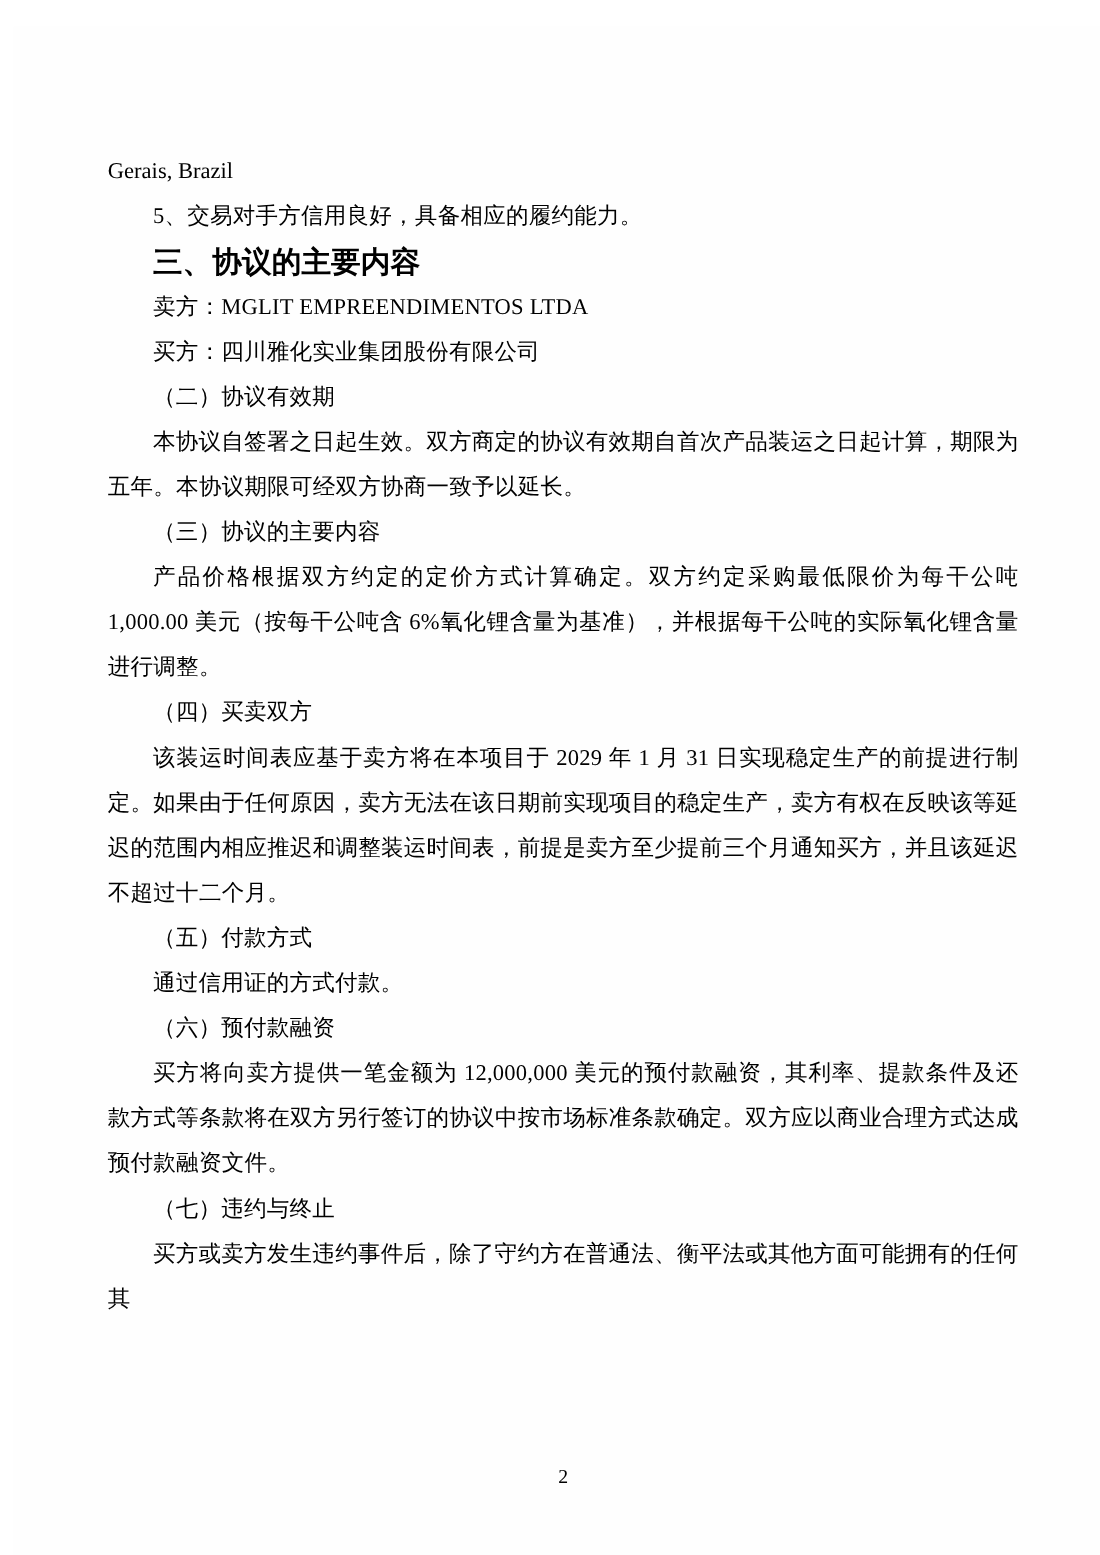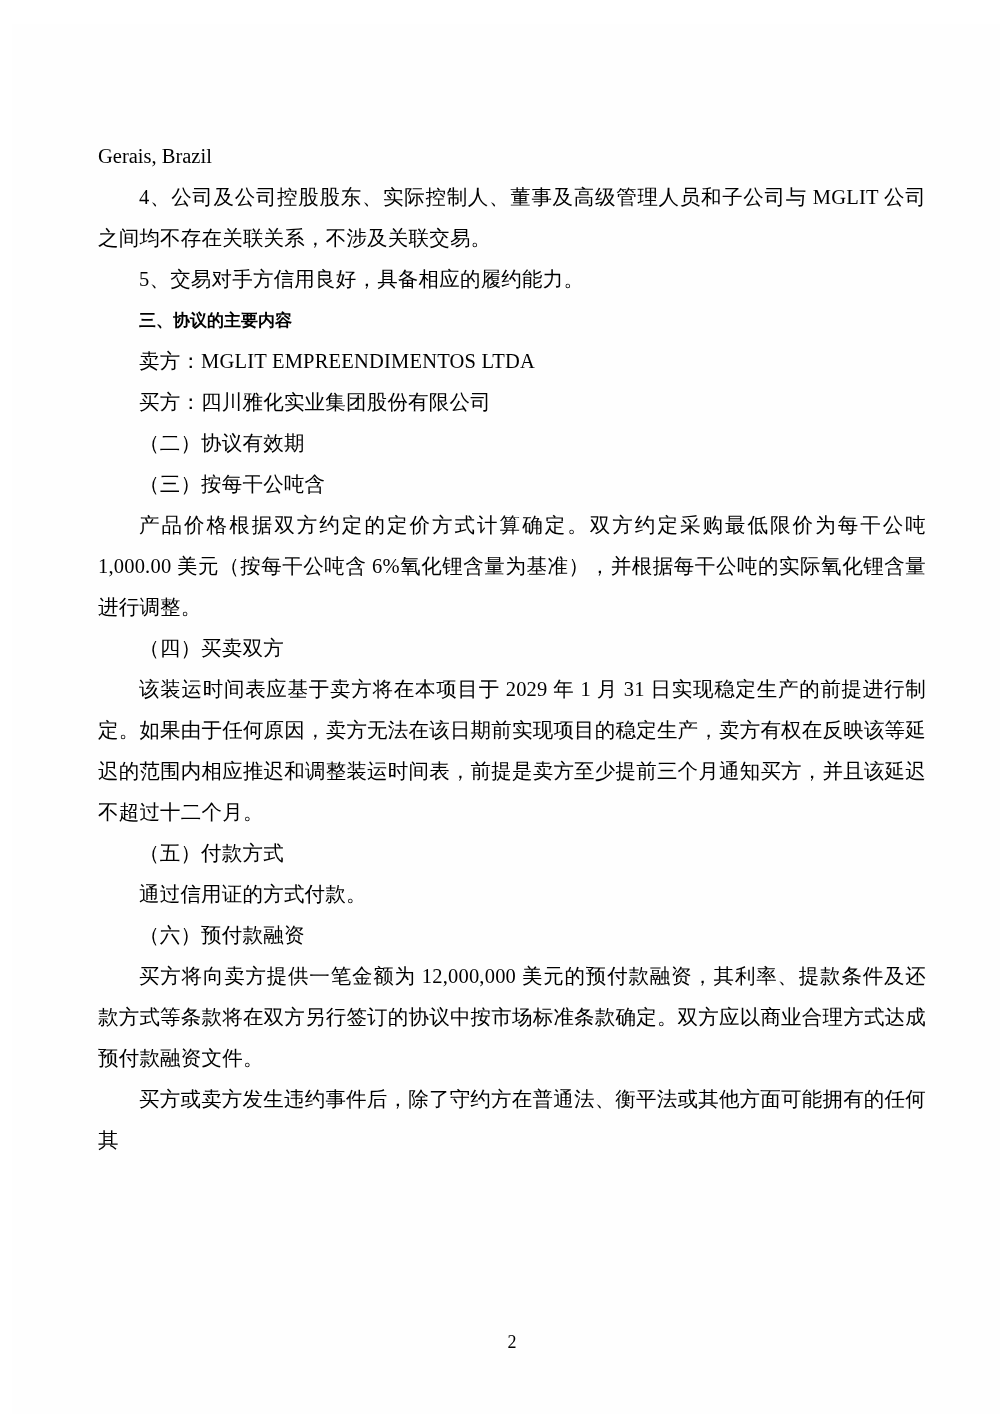--- a/index.html
+++ b/index.html
@@ -35,21 +35,21 @@
     line-height: 41px;
     text-align: justify;
     text-justify: inter-ideograph;
     margin: 0;
     letter-spacing: 0.2px;
   }
   .indent {
     text-indent: 41px;
   }
   .heading {
-    font-size: 17px;
+    font-size: 27px;
     line-height: 41px;
     font-weight: bold;
     text-indent: 41px;
     margin: 0;
   }
   .first-line {
     font-size: 20.5px;
     line-height: 41px;
     margin: 0;
   }
@@ -62,30 +62,31 @@
     font-size: 18px;
     font-family: "Liberation Serif", "DejaVu Serif", serif;
   }
 </style>
 </head>
 <body>
 
 <div class="page">
   <div class="content">
     <p class="first-line">Gerais, Brazil</p>
-    <p class="para indent">4、公司及公司控股股东、实际控制人、董事及高级管理人员和子公司与 MGLIT 公司之间均不存在关联关系，不涉及关联交易。</p>
     <p class="para indent">5、交易对手方信用良好，具备相应的履约能力。</p>
     <p class="heading">三、协议的主要内容</p>
     <p class="para indent">卖方：MGLIT EMPREENDIMENTOS LTDA</p>
     <p class="para indent">买方：四川雅化实业集团股份有限公司</p>
     <p class="para indent">（二）协议有效期</p>
-    <p class="para indent">（三）按每干公吨含</p>
+    <p class="para indent">本协议自签署之日起生效。双方商定的协议有效期自首次产品装运之日起计算，期限为五年。本协议期限可经双方协商一致予以延长。</p>
+    <p class="para indent">（三）协议的主要内容</p>
     <p class="para indent">产品价格根据双方约定的定价方式计算确定。双方约定采购最低限价为每干公吨 1,000.00 美元（按每干公吨含 6%氧化锂含量为基准），并根据每干公吨的实际氧化锂含量进行调整。</p>
     <p class="para indent">（四）买卖双方</p>
     <p class="para indent">该装运时间表应基于卖方将在本项目于 2029 年 1 月 31 日实现稳定生产的前提进行制定。如果由于任何原因，卖方无法在该日期前实现项目的稳定生产，卖方有权在反映该等延迟的范围内相应推迟和调整装运时间表，前提是卖方至少提前三个月通知买方，并且该延迟不超过十二个月。</p>
     <p class="para indent">（五）付款方式</p>
     <p class="para indent">通过信用证的方式付款。</p>
     <p class="para indent">（六）预付款融资</p>
     <p class="para indent">买方将向卖方提供一笔金额为 12,000,000 美元的预付款融资，其利率、提款条件及还款方式等条款将在双方另行签订的协议中按市场标准条款确定。双方应以商业合理方式达成预付款融资文件。</p>
+    <p class="para indent">（七）违约与终止</p>
     <p class="para indent">买方或卖方发生违约事件后，除了守约方在普通法、衡平法或其他方面可能拥有的任何其</p>
   </div>
   <div class="page-number">2</div>
 </div>
 
 </body></html>

